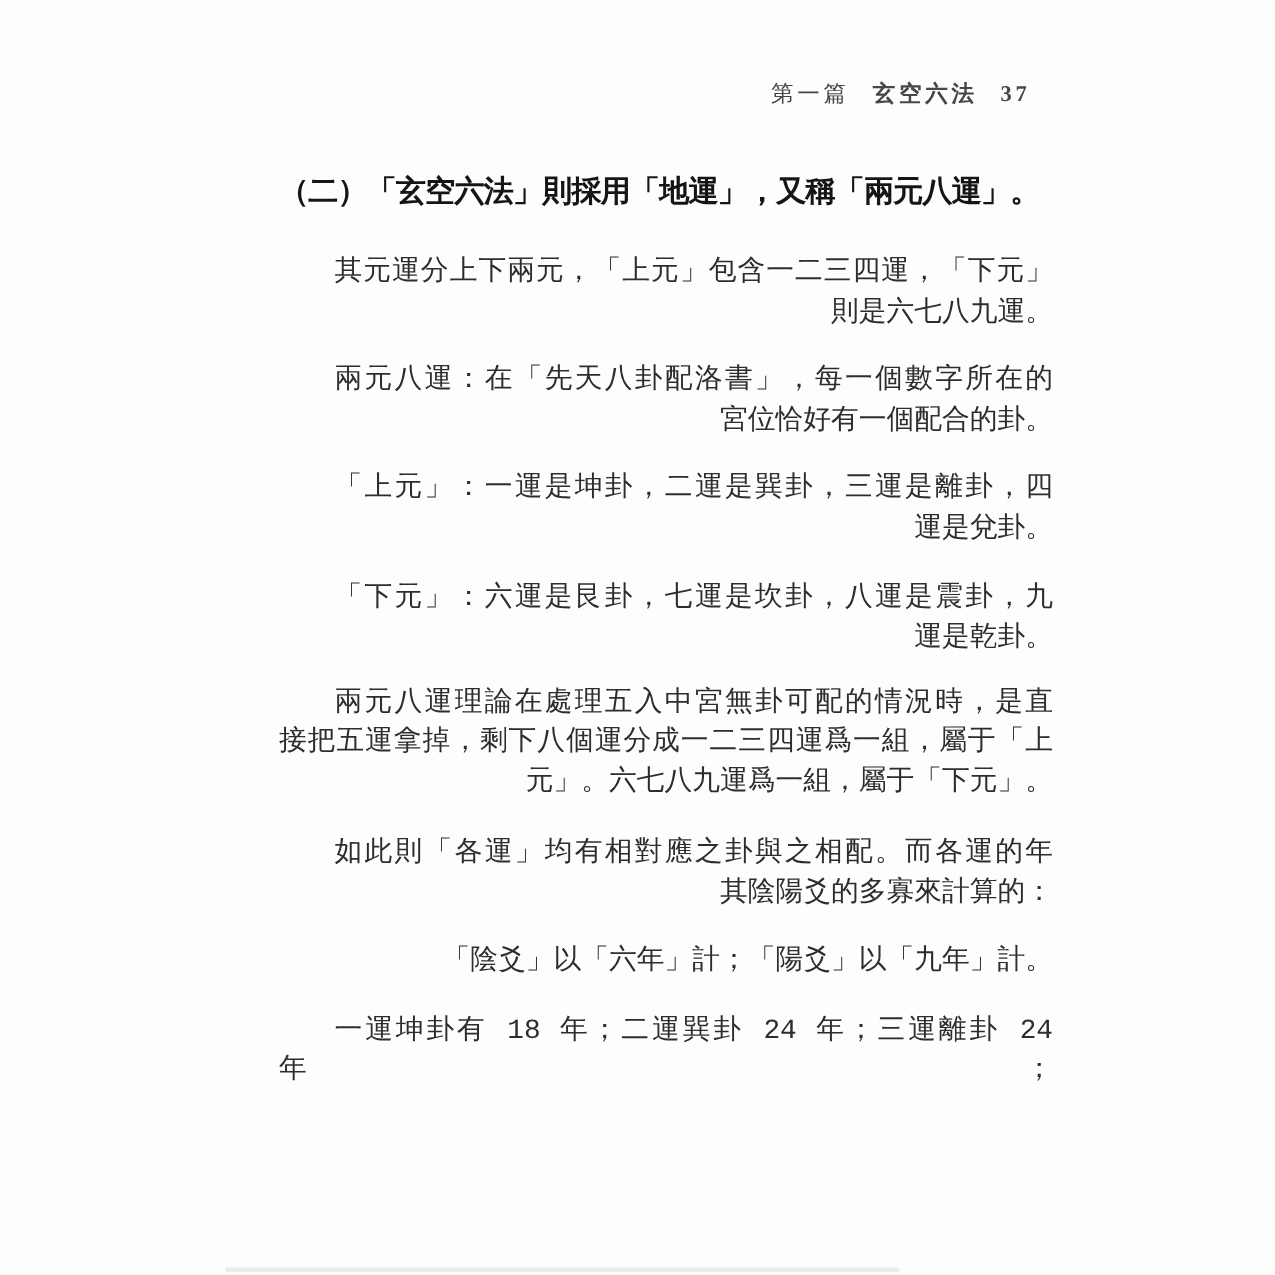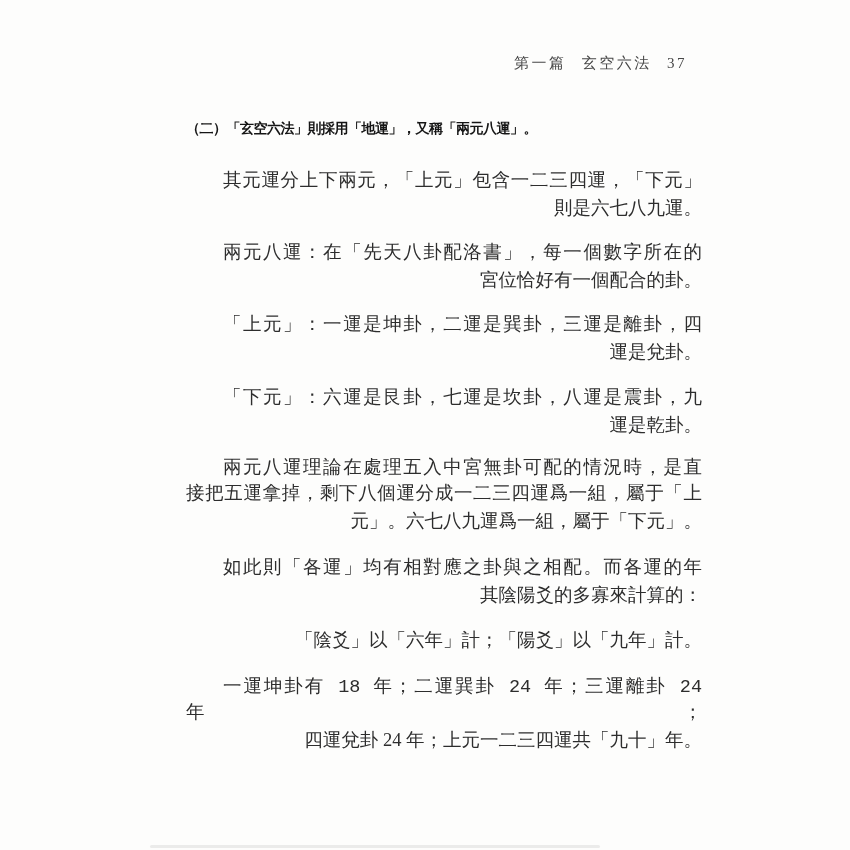--- a/index.html
+++ b/index.html
@@ -19,33 +19,33 @@
     position: absolute;
     top: 52px;
     right: 163px;
     font-size: 15px;
     line-height: 22px;
     color: #474747;
     letter-spacing: 2.5px;
     white-space: nowrap;
   }
   .running-header span { display: inline-block; }
-  .running-header span + span { margin-left: 9px; }
+  .running-header span + span { margin-left: 9px; font-weight: bold; }
   .content {
     position: absolute;
     left: 186px;
     top: 112px;
     width: 516px;
     font-size: 18.5px;
     line-height: 26px;
     color: #2d2d2d;
   }
   .heading {
     font-family: "Liberation Sans", "DejaVu Sans", sans-serif;
-    font-size: 14px;
+    font-size: 20px;
     font-weight: bold;
     letter-spacing: -0.5px;
     color: #151515;
     line-height: 32px;
     white-space: nowrap;
   }
   .para { width: 516px; }
   .para.p1 { margin-top: 25px; }
   .para.p2 { margin-top: 20px; }
   .para.p3 { margin-top: 20px; }
@@ -117,20 +117,19 @@
       <div class="line first j">如此則「各運」均有相對應之卦與之相配。而各運的年</div>
       <div class="line">其陰陽爻的多寡來計算的：</div>
     </div>
 
     <div class="para p7">
       <div class="line first">「陰爻」以「六年」計；「陽爻」以「九年」計。</div>
     </div>
 
     <div class="para p8">
       <div class="line first j">一運坤卦有 18 年；二運巽卦 24 年；三運離卦 24 年；</div>
-      <div class="line">四運兌卦 24 年；上元一二三四運共「九十」年。</div>
     </div>
 
   </div>
 
   <div class="scan-smudge"></div>
 
 </div>
 
 </body></html>

